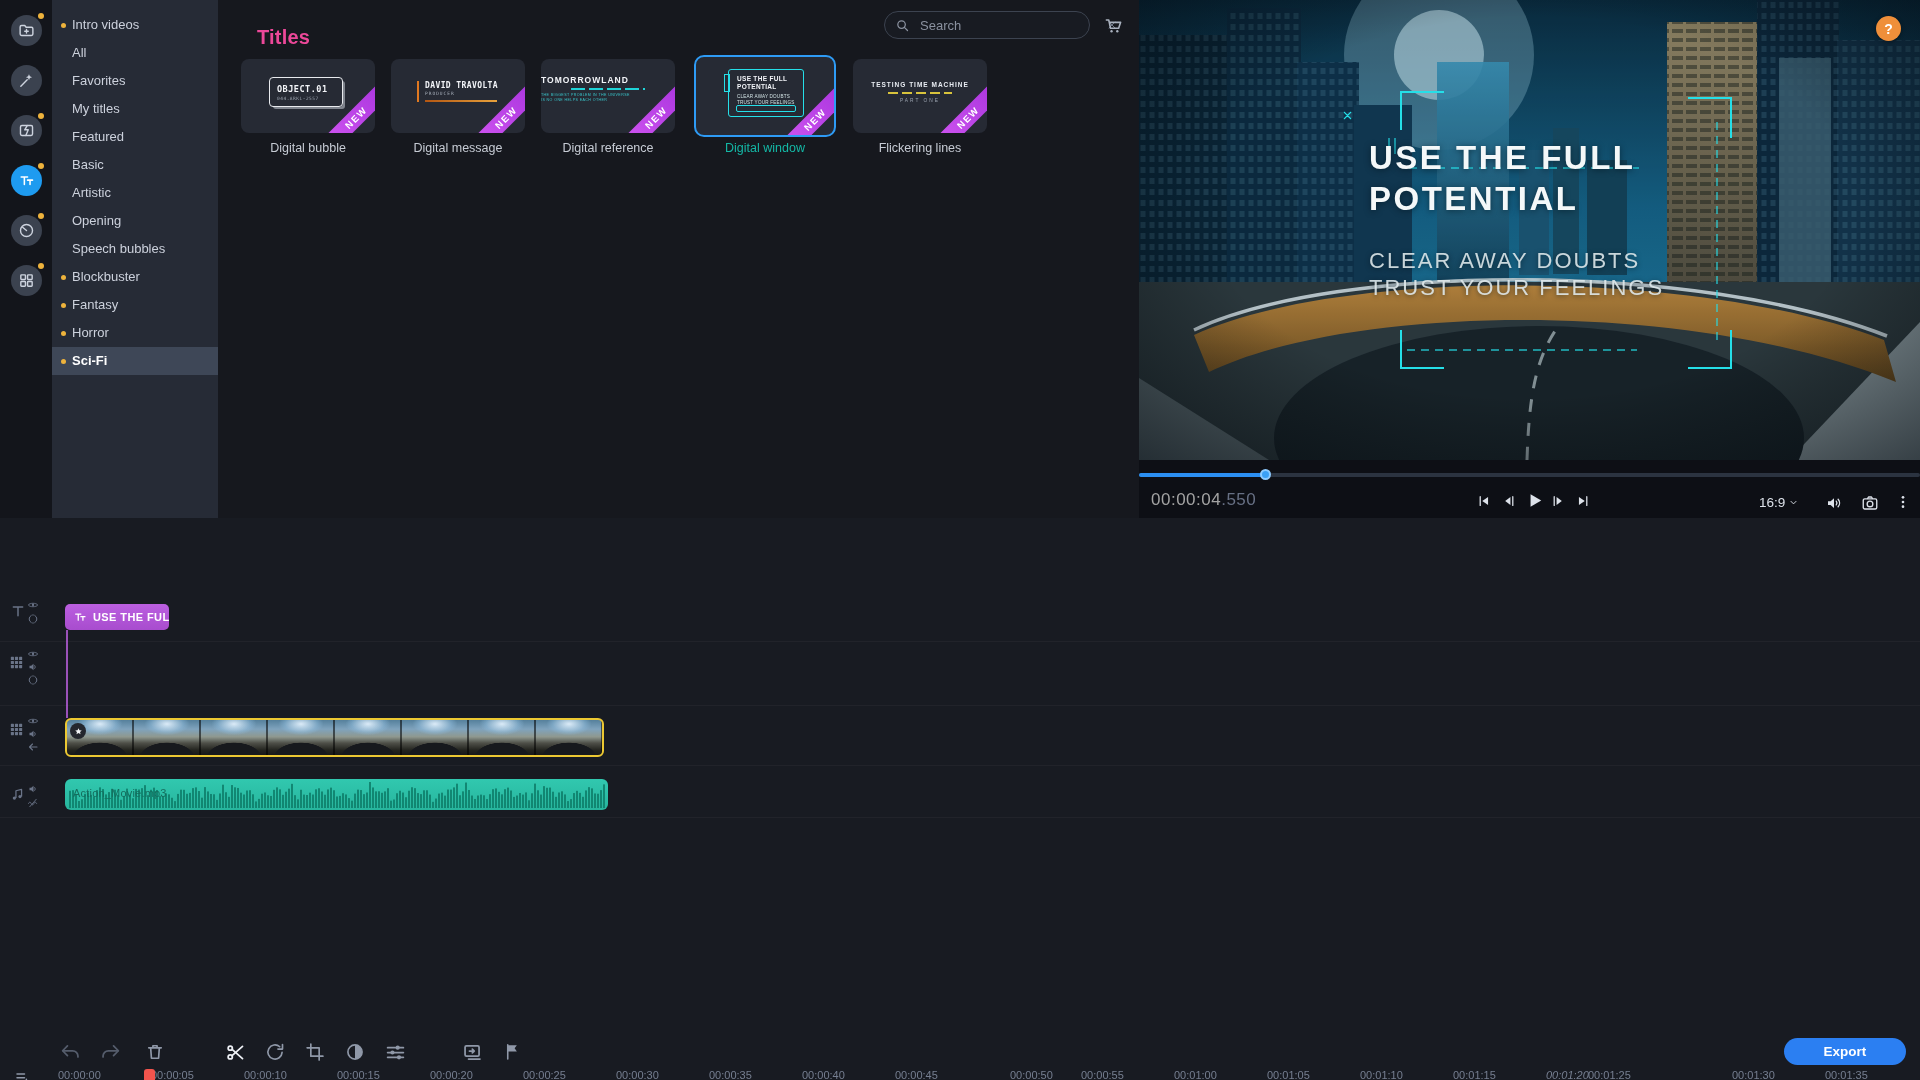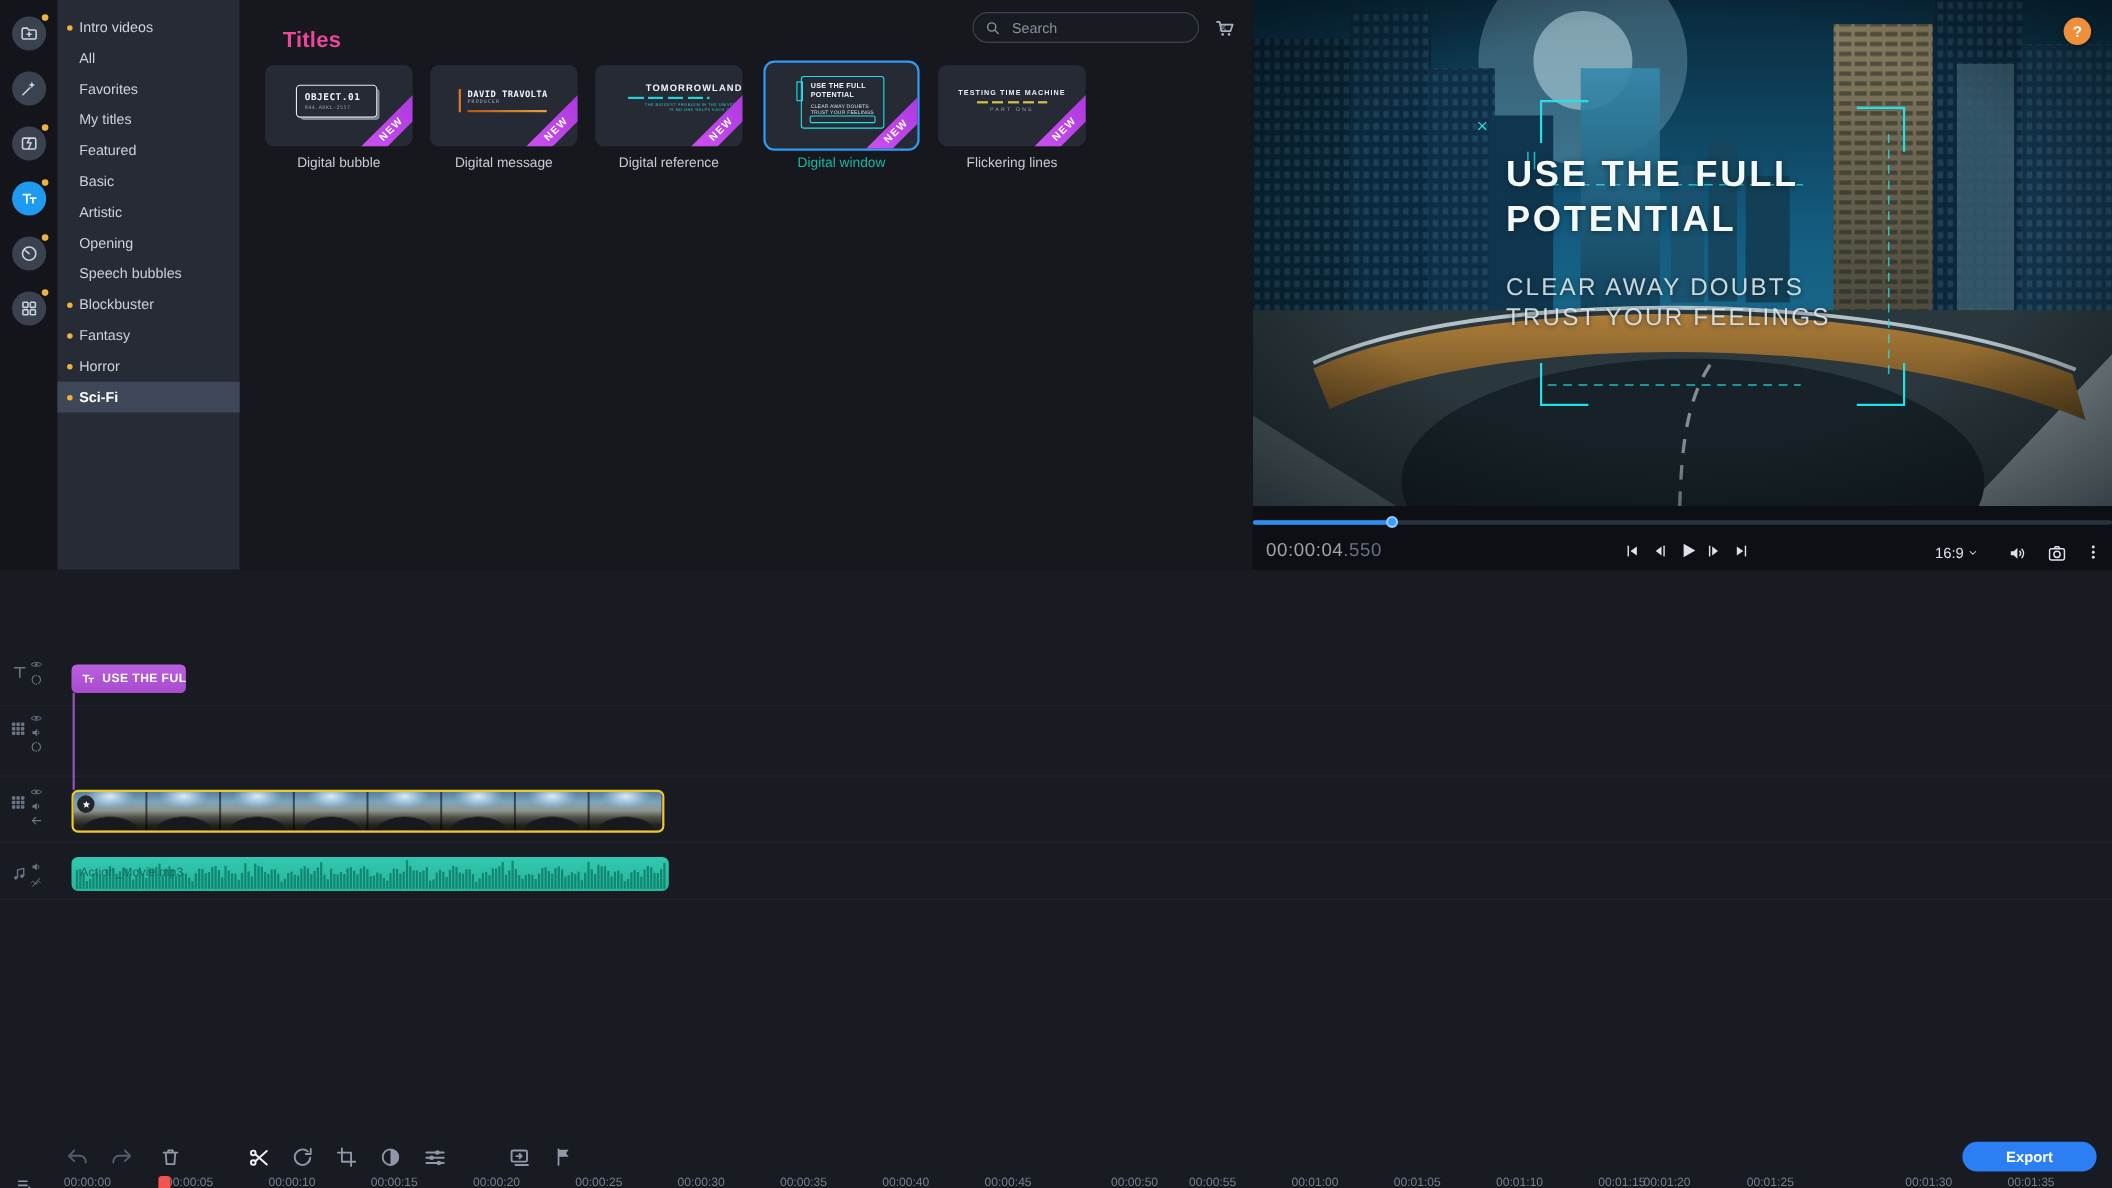--- a/index.html
+++ b/index.html
@@ -40,21 +40,21 @@
   
   .cp{position:absolute;inset:0;font-family:"DejaVu Sans Mono",monospace}
   .cp-bubble-frame{position:absolute;left:28px;top:18px;width:74px;height:30px;border:1.5px solid #e8eaee;border-radius:4px;
        box-shadow:3px 3px 0 -1px rgba(200,205,215,.55);display:flex;flex-direction:column;justify-content:center;padding-left:7px;box-sizing:border-box}
   .cp-bubble-t1{font-size:8.5px;color:#f2f4f8;letter-spacing:.5px;font-weight:bold}
   .cp-bubble-t2{font-size:4.5px;color:#9aa2ae;margin-top:2px;letter-spacing:.5px}
   .cp-msg{position:absolute;left:26px;top:22px;border-left:2px solid #e07820;padding-left:6px}
   .cp-msg-t1{font-size:8px;color:#f2f4f8;font-weight:bold;letter-spacing:.4px;white-space:nowrap}
   .cp-msg-t2{font-size:4.5px;color:#a8b0bc;letter-spacing:1px;margin-top:1px}
   .cp-msg-line{margin-top:4px;width:72px;height:2px;background:linear-gradient(90deg,#b35612,#e8a23c)}
-  .cp-ref{position:absolute;left:0;top:16px;width:100%;text-align:right}
+  .cp-ref{position:absolute;left:0;top:16px;width:100%;text-align:left}
   .cp-ref-t1{font-size:8.5px;color:#f2f4f8;font-weight:bold;letter-spacing:1px}
   .cp-ref-bar{width:74px;height:2px;margin:3px auto 3px;background:repeating-linear-gradient(90deg,#1fd4d8 0 14px,transparent 14px 18px)}
   .cp-ref-t2{font-size:3.6px;color:#39c7cc;letter-spacing:.4px;line-height:1.5}
   .cp-win{position:absolute;left:32px;top:12px;width:76px;height:48px;border:1.5px solid #25dfe8;border-radius:3px;
           padding:5px 0 0 8px;box-sizing:border-box;font-family:"Liberation Sans",sans-serif}
   .cp-win:before{content:"";position:absolute;left:-5px;top:4px;width:4px;height:16px;border:1px solid #25dfe8}
   .cp-win-t1{font-size:6.5px;color:#f2f4f8;font-weight:bold;line-height:1.25;letter-spacing:.3px}
   .cp-win-t2{font-size:4.6px;color:#cfe0e2;margin-top:2.5px;line-height:1.4;letter-spacing:.2px}
   .cp-win-pill{position:absolute;left:7px;bottom:4px;width:58px;height:5px;border:1px solid #25dfe8;border-radius:2px}
   .cp-flick{position:absolute;left:0;top:22px;width:100%;text-align:center;font-family:"Liberation Sans",sans-serif}
@@ -669,21 +669,21 @@
         <div class="rlabel" style="left: 616px; text-align: right;">00:00:30</div>
         <div class="rlabel" style="left: 709px;">00:00:35</div>
         <div class="rlabel" style="left: 802px;">00:00:40</div>
         <div class="rlabel" style="left: 895px;">00:00:45</div>
         <div class="rlabel" style="left: 988px; padding-left: 22px;">00:00:50</div>
         <div class="rlabel" style="left: 1081px;">00:00:55</div>
         <div class="rlabel" style="left: 1174px;">00:01:00</div>
         <div class="rlabel" style="left: 1267px;">00:01:05</div>
         <div class="rlabel" style="left: 1360px;">00:01:10</div>
         <div class="rlabel" style="left: 1453px;">00:01:15</div>
-        <div class="rlabel" style="left: 1494px;">00:01:20</div>
+        <div class="rlabel" style="left: 1546px; font-style: italic;">00:01:20</div>
         <div class="rlabel" style="left: 1588px;">00:01:25</div>
         <div class="rlabel" style="left: 1732px;">00:01:30</div>
         <div class="rlabel" style="left: 1825px;">00:01:35</div>
       </div>
 
     <div class="tsep" style="top:123px"></div>
     <div class="tsep" style="top:187px"></div>
     <div class="tsep" style="top:247px"></div>
     <div class="tsep" style="top:299px"></div>
 

